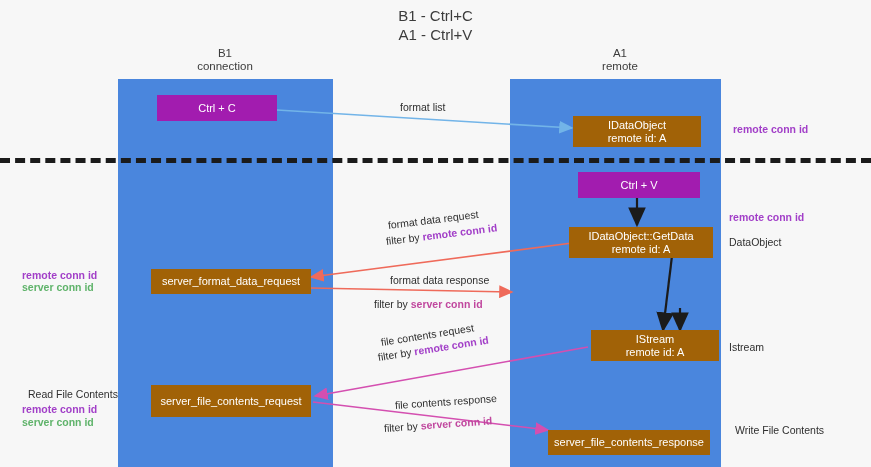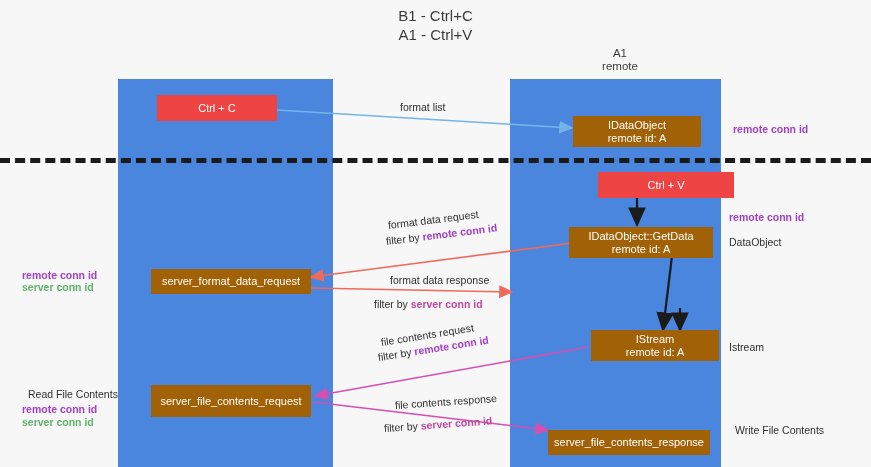--- a/index.html
+++ b/index.html
@@ -32,21 +32,21 @@
   .divider{
     position:absolute;left:0;top:158px;width:871px;height:0;
     border-top:5px dashed #1b1b1b;
   }
 
   .box{
     position:absolute;display:flex;align-items:center;justify-content:center;
     text-align:center;color:#ffffff;font-size:11px;line-height:13px;
     white-space:pre-line;box-sizing:border-box;padding:2px 4px;
   }
-  .green{background:#ef4444;}
+  .green{background:#a21caf;}
   .orange{background:#a16207;}
 
   .lbl{
     position:absolute;font-size:10.5px;color:#2f2f2f;
     line-height:13px;white-space:nowrap;
   }
   .lbl-purple{color:#a23fc8;font-weight:bold;}
   .lbl-green{color:#5fb36a;font-weight:bold;}
   .lbl-pink{color:#c0479e;font-weight:bold;}
 
@@ -56,20 +56,22 @@
 <body>
 
 <div id="stage">
 
   <div class="lane lane-b1"></div>
   <div class="lane lane-a1"></div>
 
   <div class="title">B1 - Ctrl+C
 A1 - Ctrl+V</div>
 
+  <div class="colhead colhead-b1">B1
+connection</div>
   <div class="colhead colhead-a1">A1
 remote</div>
 
   <svg class="arrows">
     <defs>
       <marker id="ah-blue" markerWidth="9" markerHeight="8" refX="8" refY="4" orient="auto">
         <path d="M0,0 L9,4 L0,8 z" fill="#72b4e8"></path>
       </marker>
       <marker id="ah-red" markerWidth="9" markerHeight="8" refX="8" refY="4" orient="auto">
         <path d="M0,0 L9,4 L0,8 z" fill="#ef6a5a"></path>
@@ -97,21 +99,21 @@
     <path d="M588,347 L315,396" stroke="#d44fb0" stroke-width="1.6" fill="none" marker-end="url(#ah-pink)"></path>
 
     <path d="M313,402 L548,430" stroke="#d44fb0" stroke-width="1.6" fill="none" marker-end="url(#ah-pink)"></path>
   </svg>
 
   <div class="box green" style="left:157px;top:95px;width:120px;height:26px;">Ctrl + C</div>
 
   <div class="box orange" style="left:573px;top:116px;width:128px;height:31px;">IDataObject
 remote id: A</div>
 
-  <div class="box green" style="left:578px;top:172px;width:136px;height:26px;margin-left:20px;">Ctrl + V</div>
+  <div class="box green" style="left:578px;top:172px;width:122px;height:26px;">Ctrl + V</div>
 
   <div class="box orange" style="left:569px;top:227px;width:144px;height:31px;">IDataObject::GetData
 remote id: A</div>
 
   <div class="box orange" style="left:151px;top:269px;width:160px;height:25px;">server_format_data_request</div>
 
 
   <div class="box orange" style="left:591px;top:330px;width:128px;height:31px;">IStream
 remote id: A</div>
 

